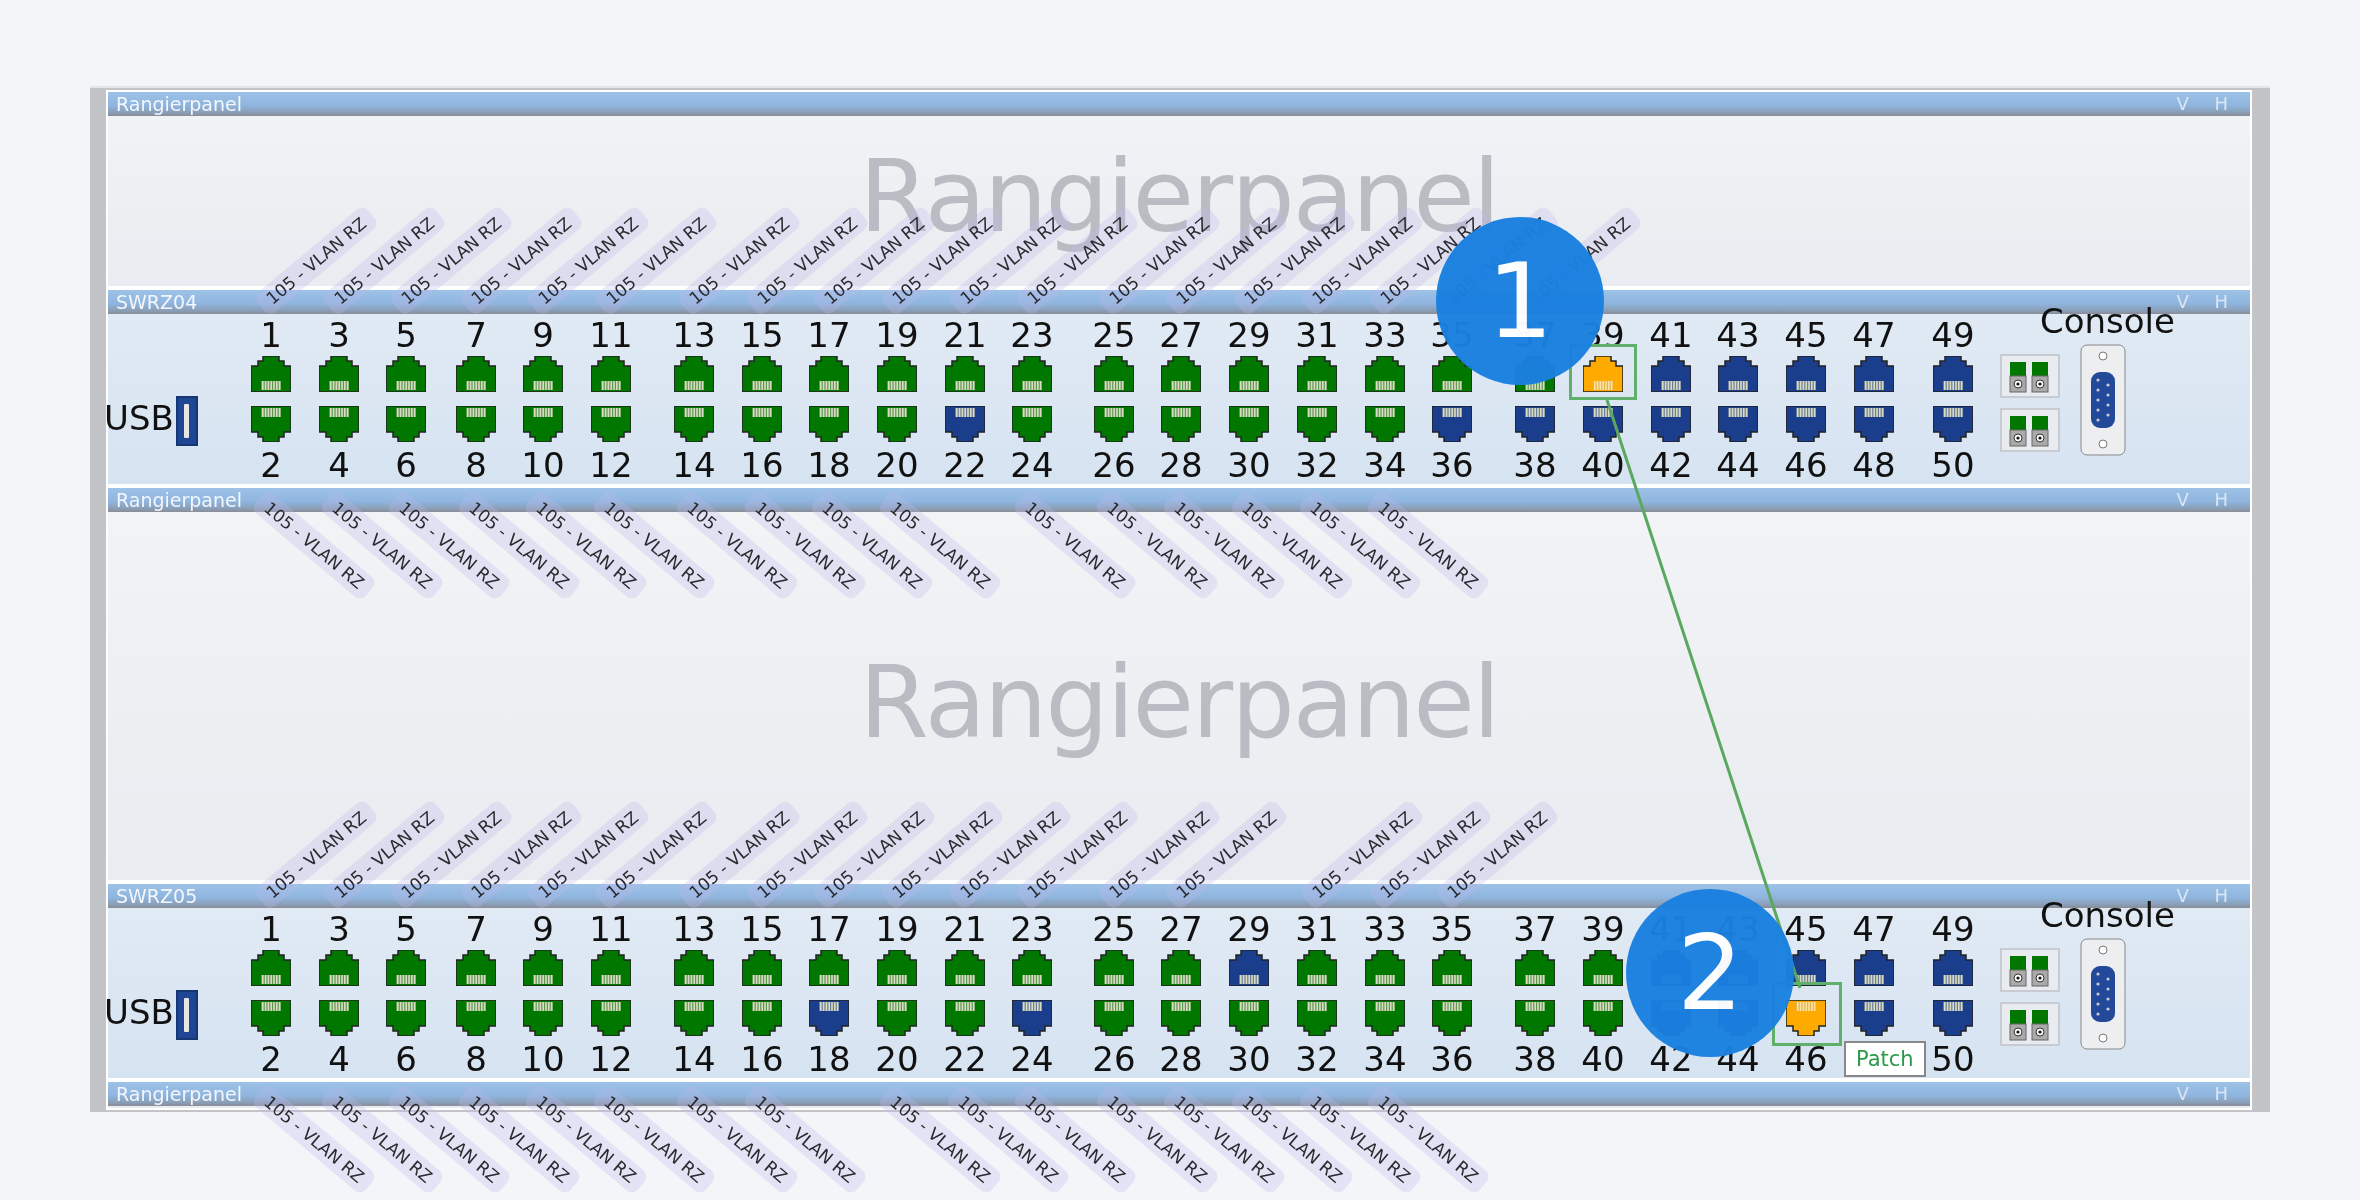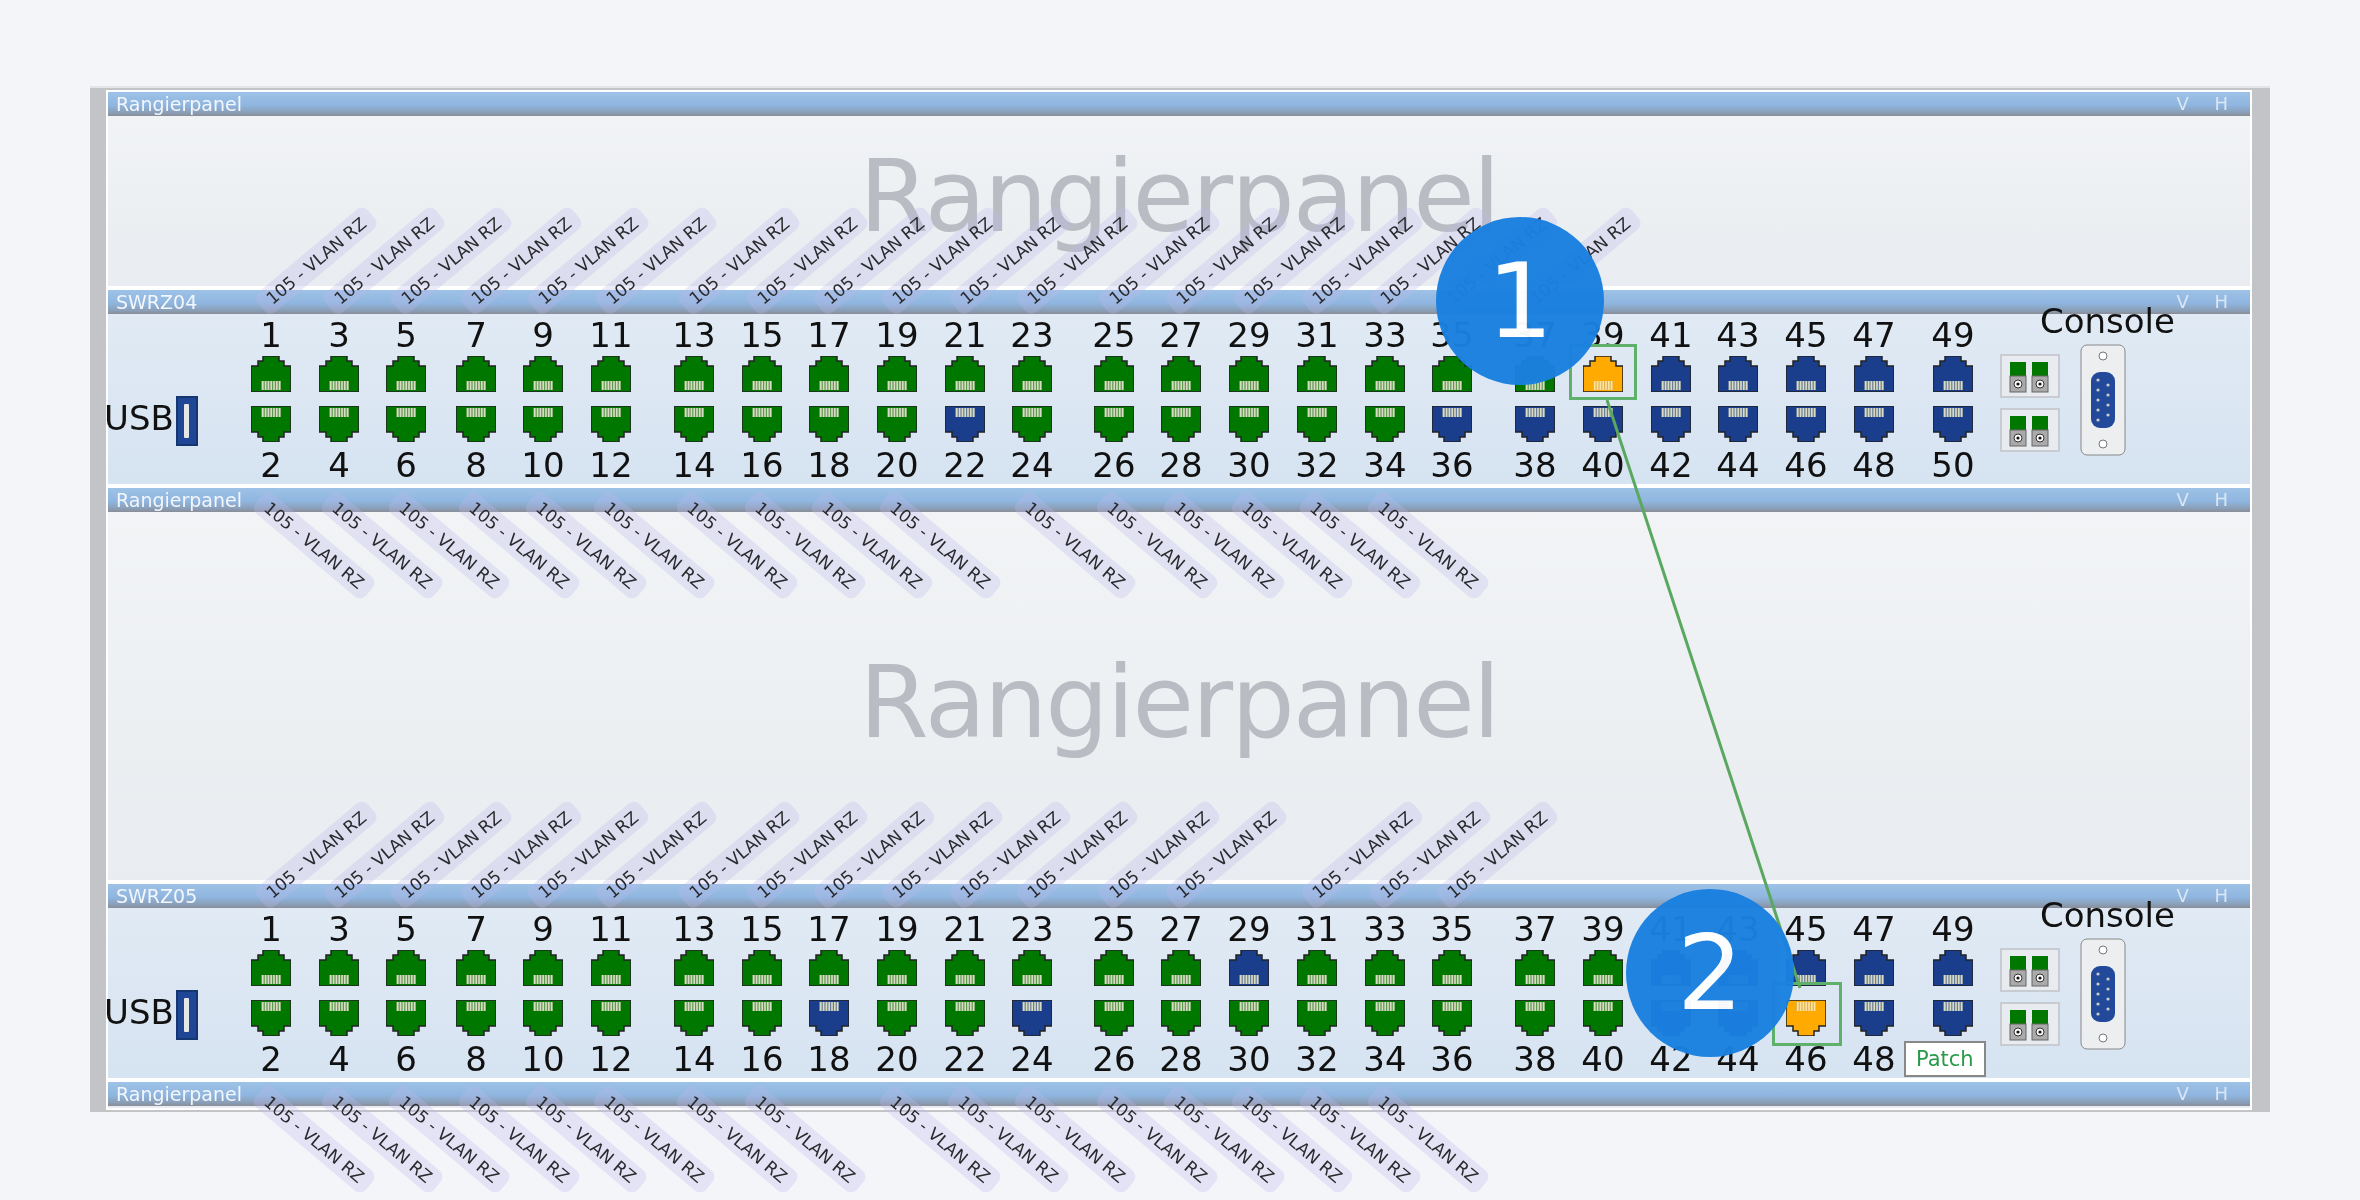--- a/index.html
+++ b/index.html
@@ -1667,16 +1667,16 @@
     <div class="vlan" style="left:1373px; top:1080px; transform: rotate(40deg);">105 - VLAN RZ</div>
   </div>
 
 <svg class="wire" width="2360" height="1200">
   <line id="wire" stroke="#5aa860" stroke-width="3" x1="1607" y1="400" x2="1800" y2="988"></line>
 </svg>
 
 <div class="selbox" id="sel0" style="left: 1569px; top: 344px; width: 68px; height: 56px;"></div>
 <div class="selbox" id="sel1" style="left: 1772px; top: 982px; width: 70px; height: 64px;"></div>
 
-<div class="tooltip" style="left:1904px; top:1041px;">Patch</div>
+<div class="tooltip" style="left:1844px; top:1041px;">Patch</div>
 
 <div class="marker" style="left:1436px; top:217px;">1</div>
 <div class="marker" style="left:1626px; top:889px;">2</div>
 
 </body></html>

